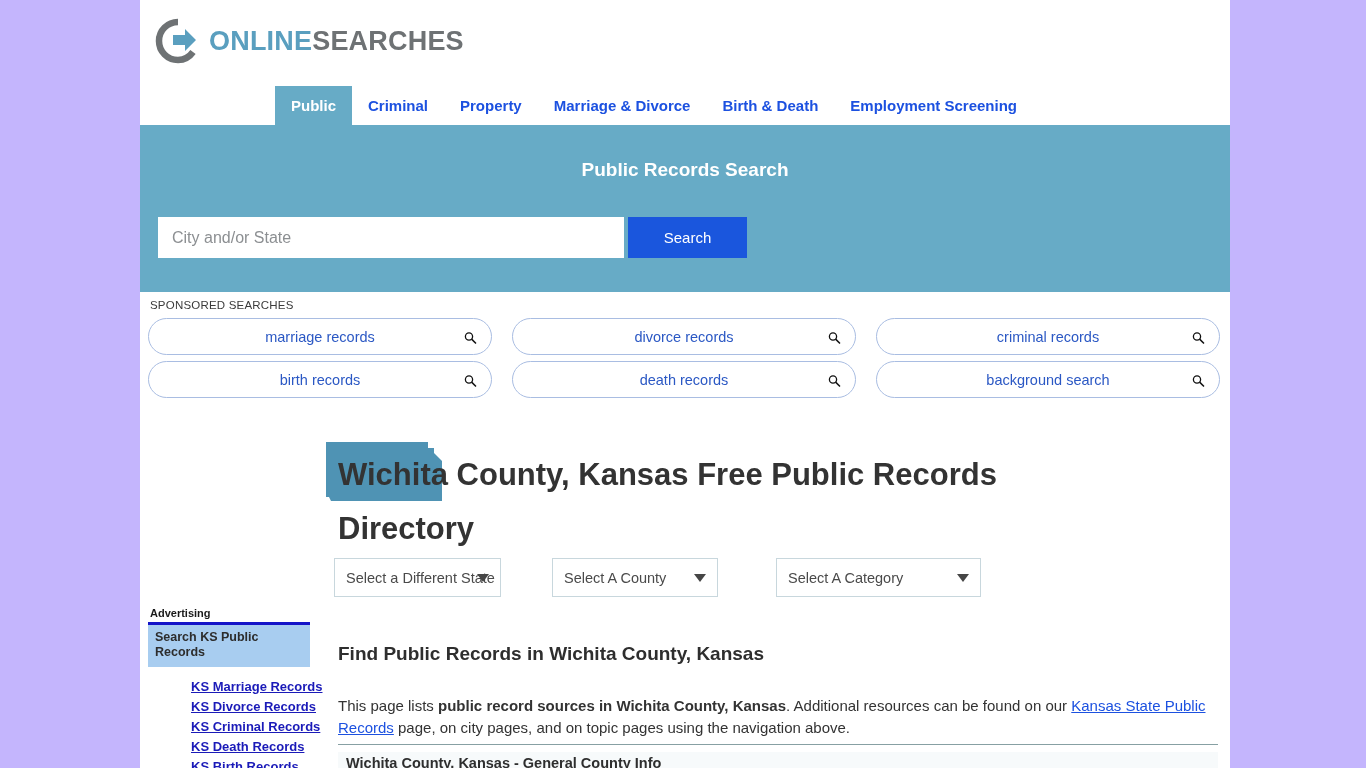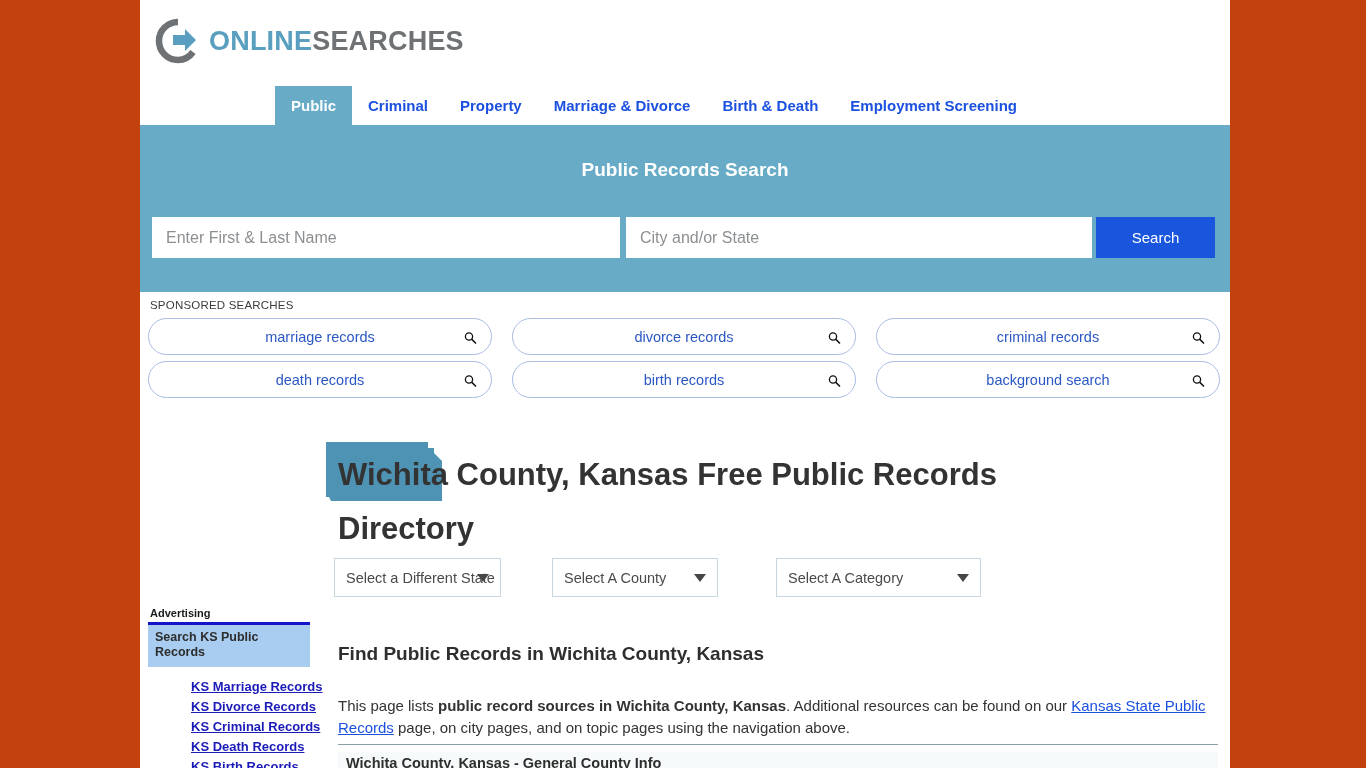--- a/index.html
+++ b/index.html
@@ -6,21 +6,21 @@
   html, body {
     margin: 0; padding: 0;
     width: 1366px; height: 768px;
     overflow: hidden;
     background: #eaf0f4;
     font-family: "Liberation Sans", sans-serif;
   }
   .page {
     position: relative;
     width: 1366px; height: 768px;
-    background: #c2410c;
+    background: #c4b5fd;
   }
   .container {
     position: absolute;
     left: 140px; top: 0;
     width: 1090px; height: 768px;
     background: #ffffff;
     overflow: hidden;
   }
 
   
@@ -283,21 +283,20 @@
       <div class="nav-item">Criminal</div>
       <div class="nav-item">Property</div>
       <div class="nav-item">Marriage &amp; Divorce</div>
       <div class="nav-item">Birth &amp; Death</div>
       <div class="nav-item">Employment Screening</div>
     </div>
 
     <div class="searchband">
       <div class="searchband-title">Public Records Search</div>
       <div class="searchfields">
-        <input class="sf-input sf-name" type="text" placeholder="Enter First &amp; Last Name" style="">
         <div class="sf-gap"></div>
         <input class="sf-input sf-city" type="text" placeholder="City and/or State" style="">
         <div class="sf-gap2"></div>
         <button class="sf-btn">Search</button>
       </div>
     </div>
 
     <div class="sponsored-label">SPONSORED SEARCHES</div>
     <div class="pills">
       <div class="pill-row">
@@ -324,30 +323,30 @@
           <span class="mag">
             <svg width="13" height="13" viewBox="0 0 13 13">
                 <circle cx="5" cy="5" r="3.6" fill="none" stroke="#111" stroke-width="1.3"></circle>
                 <line x1="7.6" y1="7.6" x2="12" y2="12" stroke="#111" stroke-width="1.5"></line>
               </svg>
           </span>
         </div>
       </div>
       <div class="pill-row">
         <div class="pill">
+          <span class="pill-label">birth records</span>
+          <span class="mag">
+            <svg width="13" height="13" viewBox="0 0 13 13">
+                <circle cx="5" cy="5" r="3.6" fill="none" stroke="#111" stroke-width="1.3"></circle>
+                <line x1="7.6" y1="7.6" x2="12" y2="12" stroke="#111" stroke-width="1.5"></line>
+              </svg>
+          </span>
+        </div>
+        <div class="pill">
           <span class="pill-label">death records</span>
-          <span class="mag">
-            <svg width="13" height="13" viewBox="0 0 13 13">
-                <circle cx="5" cy="5" r="3.6" fill="none" stroke="#111" stroke-width="1.3"></circle>
-                <line x1="7.6" y1="7.6" x2="12" y2="12" stroke="#111" stroke-width="1.5"></line>
-              </svg>
-          </span>
-        </div>
-        <div class="pill">
-          <span class="pill-label">birth records</span>
           <span class="mag">
             <svg width="13" height="13" viewBox="0 0 13 13">
                 <circle cx="5" cy="5" r="3.6" fill="none" stroke="#111" stroke-width="1.3"></circle>
                 <line x1="7.6" y1="7.6" x2="12" y2="12" stroke="#111" stroke-width="1.5"></line>
               </svg>
           </span>
         </div>
         <div class="pill">
           <span class="pill-label">background search</span>
           <span class="mag">

